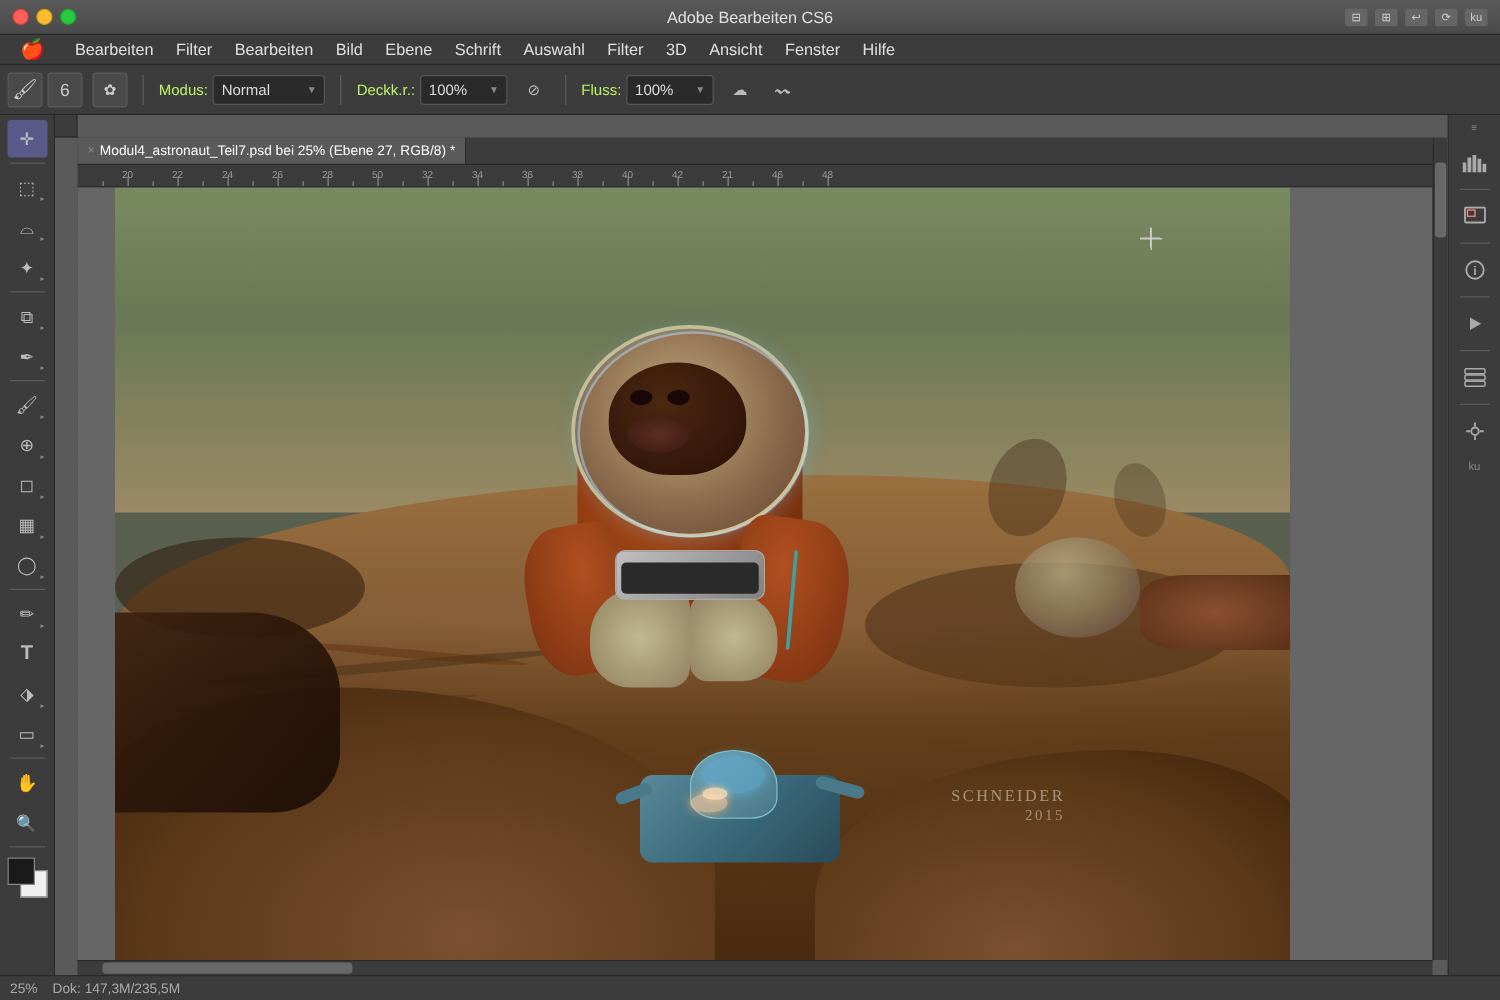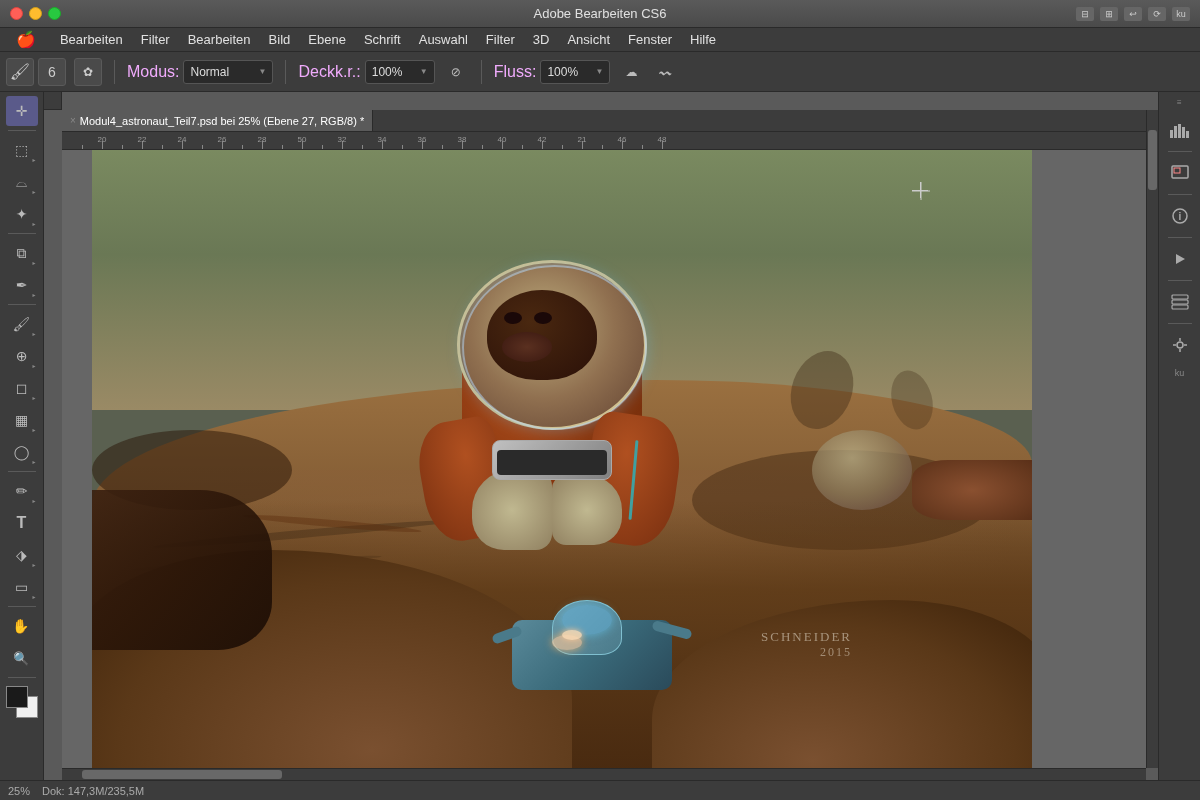--- a/index.html
+++ b/index.html
@@ -115,22 +115,22 @@
       border: 1px solid #5a5a5a;
       border-radius: 3px;
       display: flex;
       align-items: center;
       justify-content: center;
       cursor: pointer;
       color: #ccc;
       font-size: 14px;
     }
     .toolbar-label {
-      font-size: 16px;
-      color: #f0abfc;
+      font-size: 12px;
+      color: #bef264;
       white-space: nowrap;
     }
     .toolbar-dropdown {
       height: 24px;
       background: #2a2a2a;
       border: 1px solid #555;
       border-radius: 3px;
       color: #ddd;
       font-size: 12px;
       padding: 0 6px;

